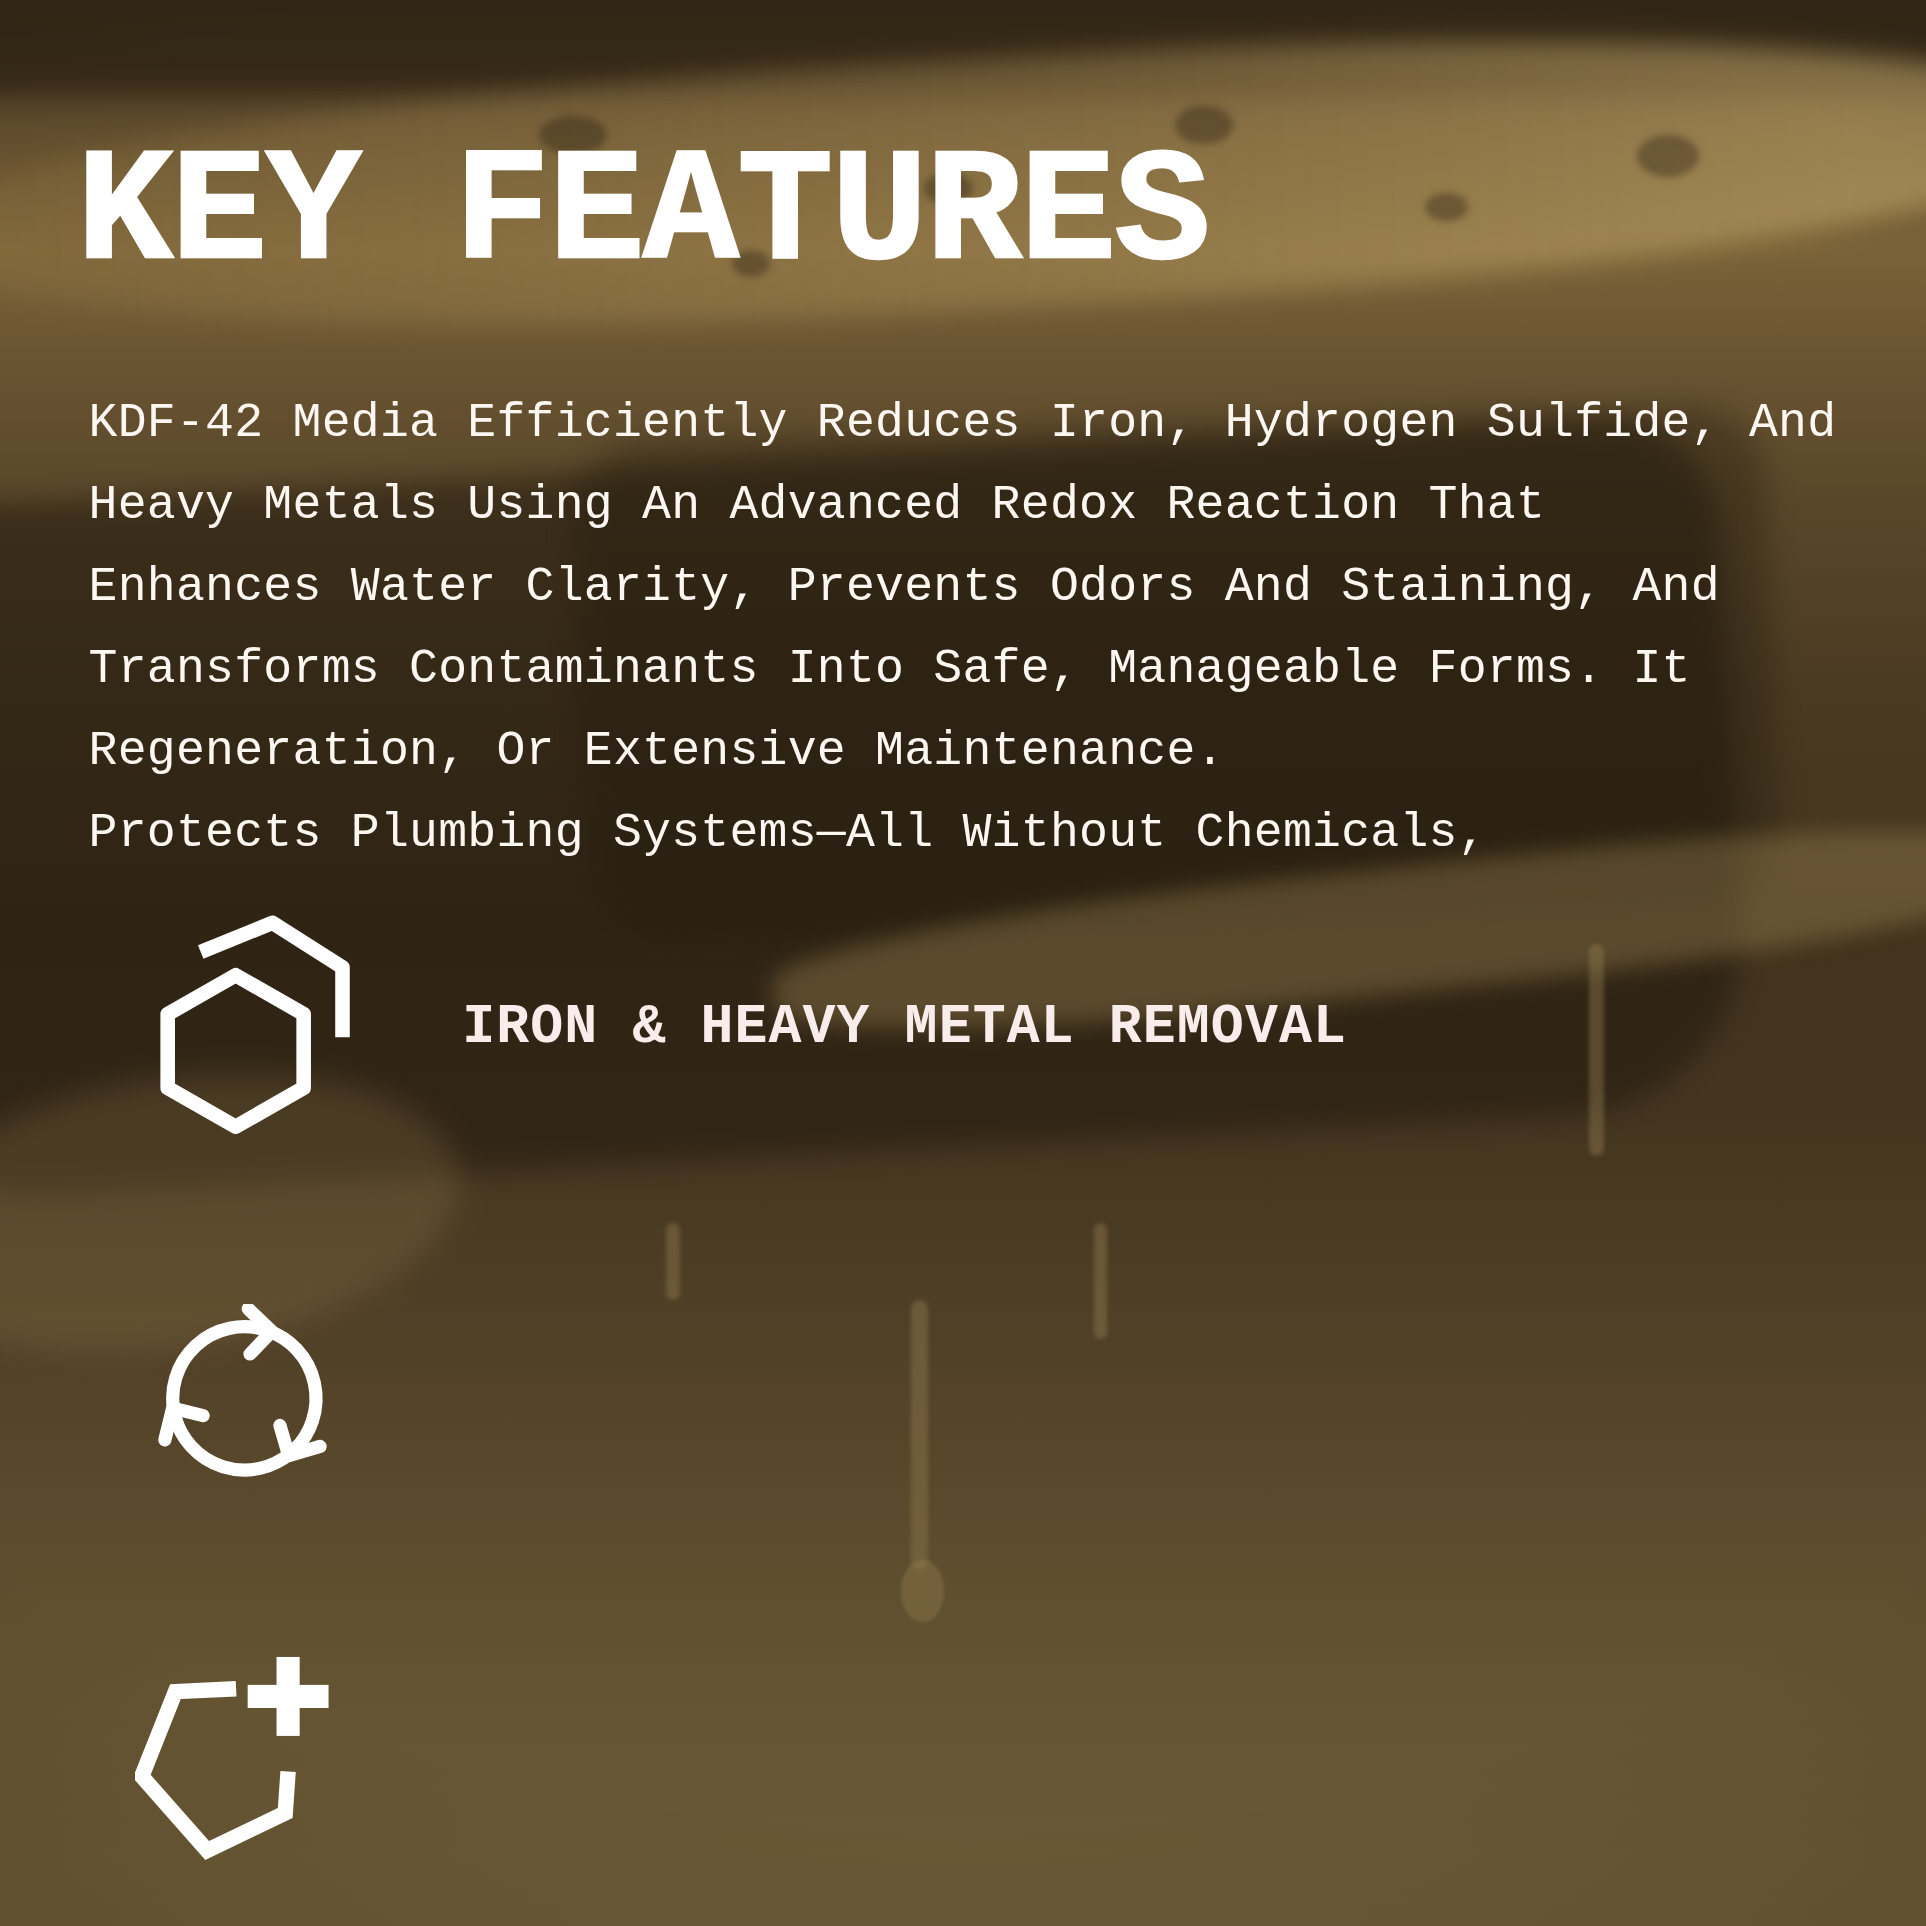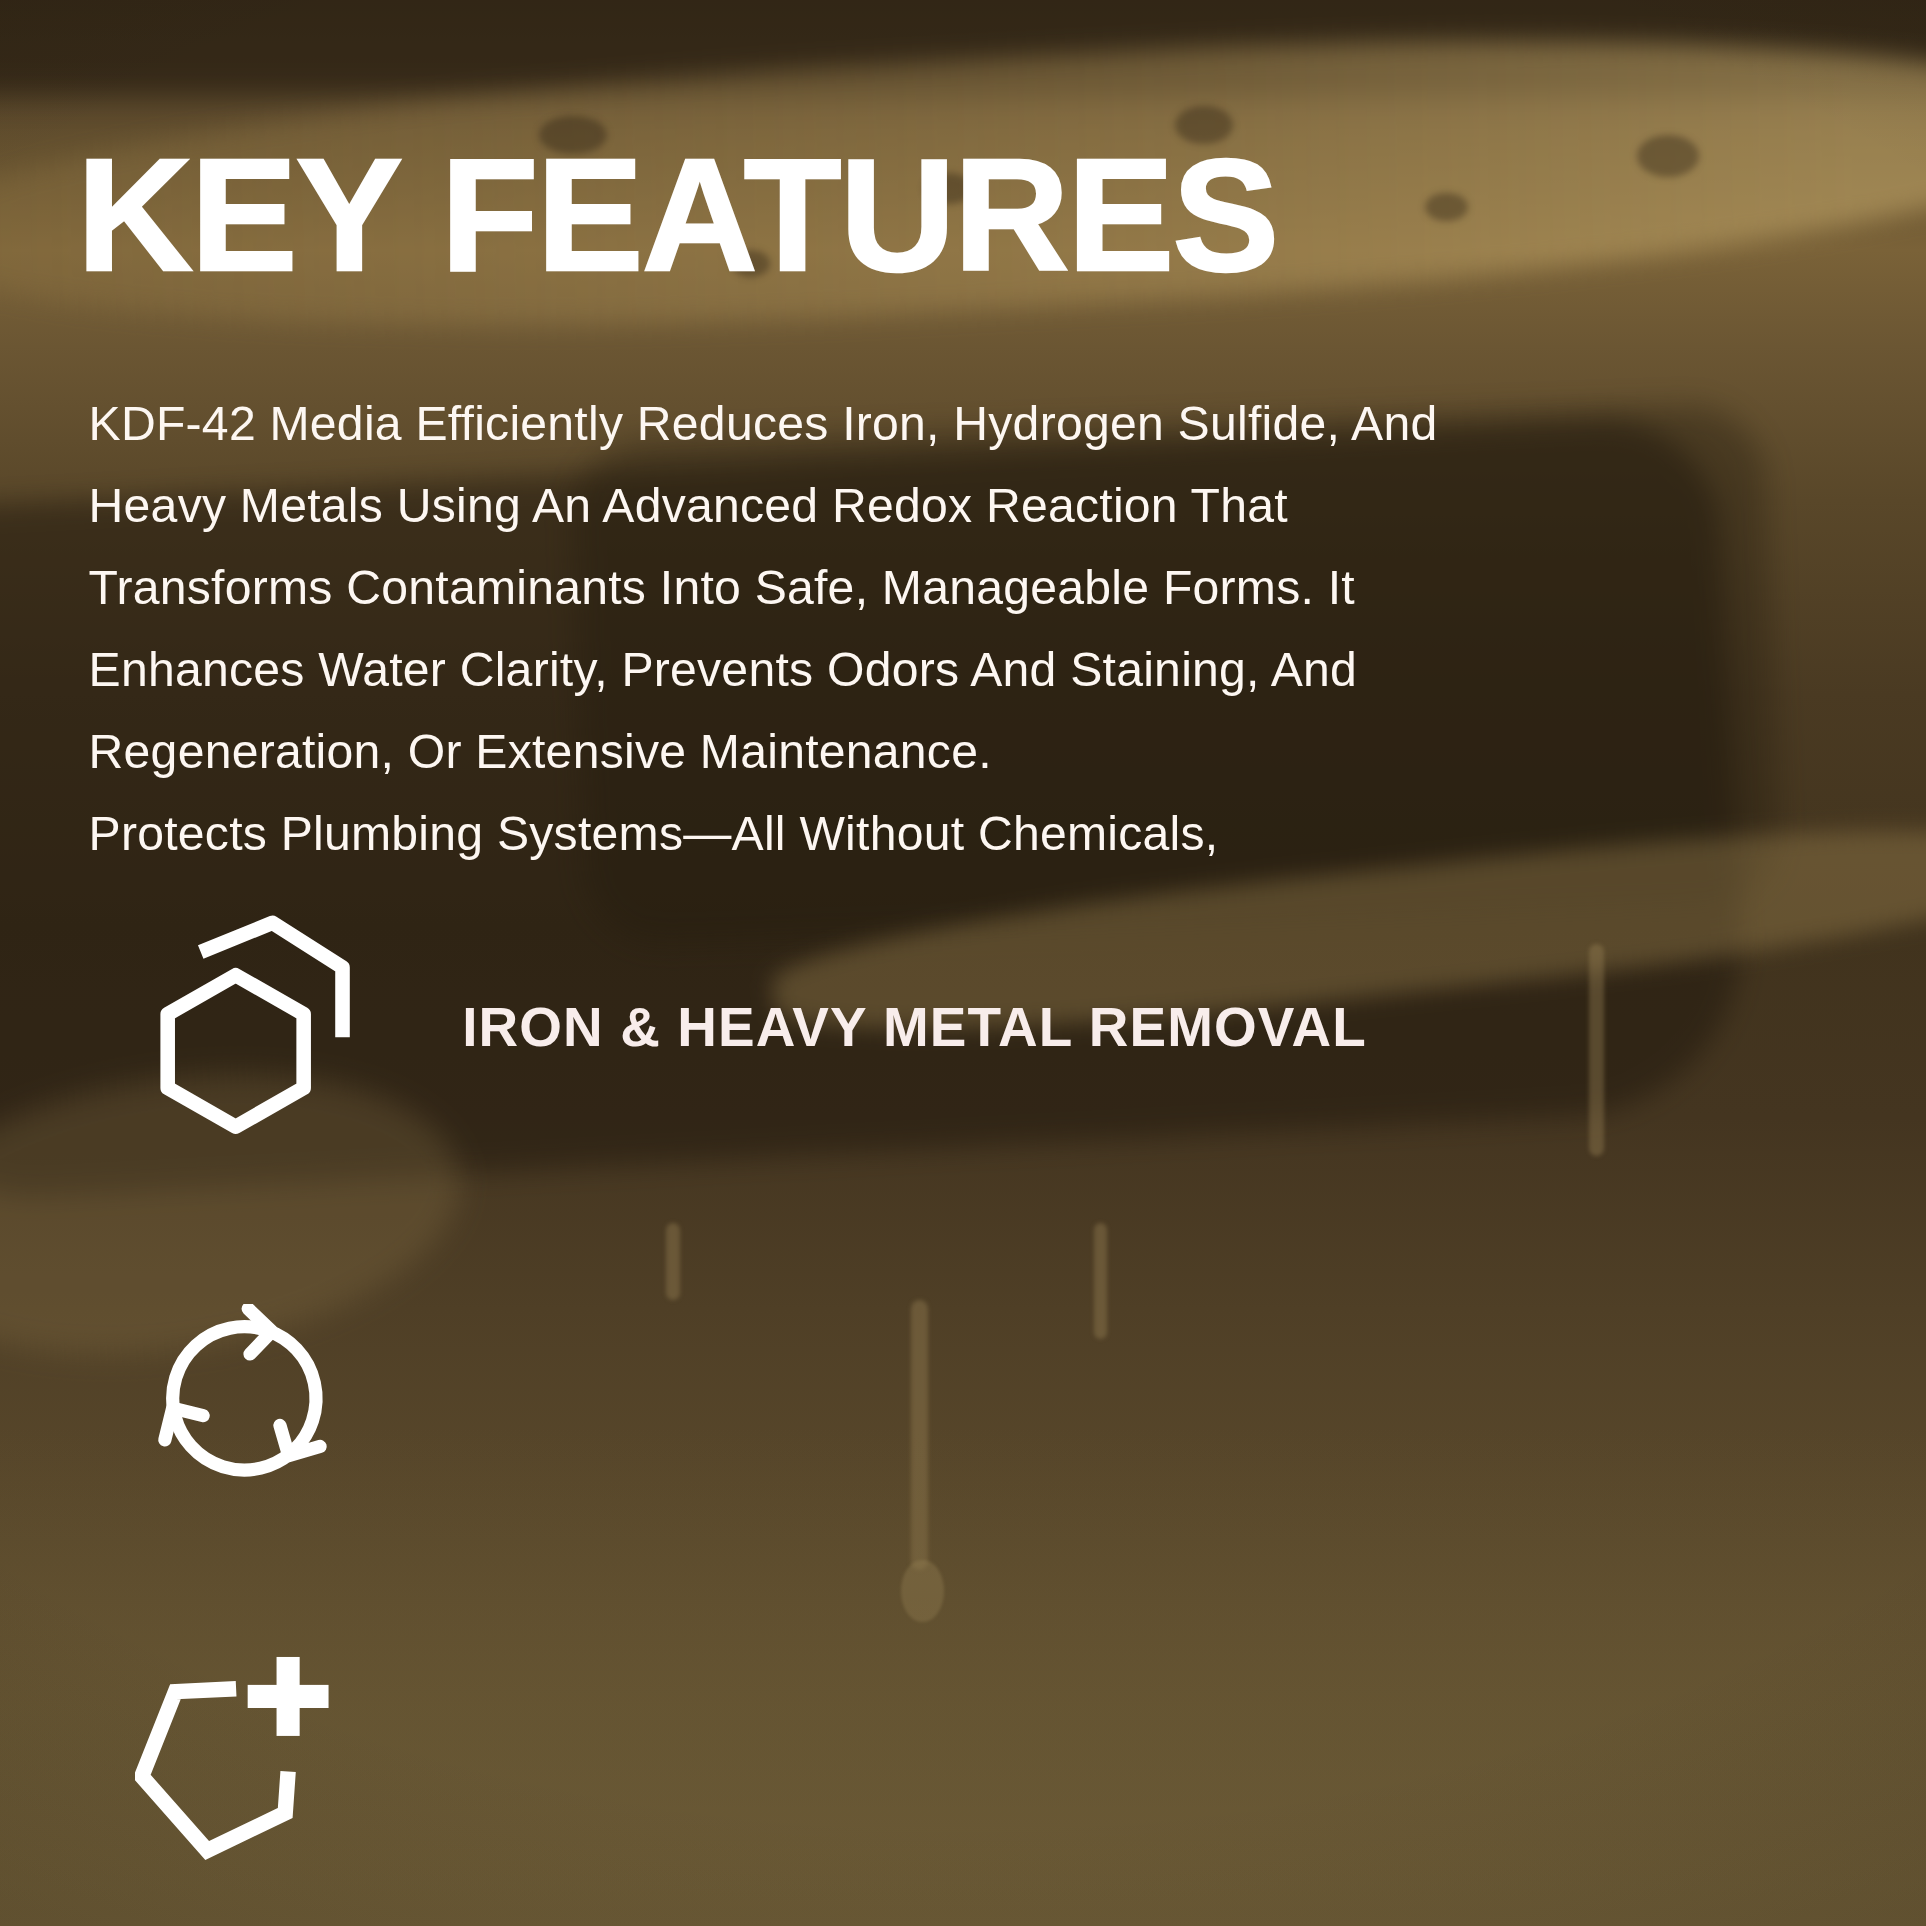--- a/index.html
+++ b/index.html
@@ -1,18 +1,18 @@
 <!DOCTYPE html>
 <html style="font-size:7.7px"><head>
 <meta charset="utf-8">
 <style>
   html,body{margin:0;padding:0;background:#6b5a36;}
   .stage{
     position:relative;width:100vw;height:100vw;overflow:hidden;
-    font-family:Liberation Sans, sans-serif;
+    font-family:Liberation Mono, monospace;
     background:linear-gradient(180deg,
       #4e3d26 0%,#55432a 4%,#66522f 8%,#7a6238 13%,#6b5633 18%,
       #594729 26%,#4a3a22 36%,#41331d 48%,#443520 58%,
       #4f3f26 68%,#59482b 78%,#635231 88%,#6b5a36 100%);
   }
   .layer{position:absolute;pointer-events:none;}
   .top-shade{top:-4%;left:-2%;width:104%;height:9%;background:rgba(28,20,9,.55);filter:blur(14.4px);}
   .tan-band{top:3%;left:-4%;width:112%;height:13%;
     background:linear-gradient(92deg,rgba(150,122,70,.22) 0%,rgba(176,147,90,.45) 55%,rgba(198,170,108,.55) 90%);
     border-radius:45%;filter:blur(12px);transform:rotate(-3deg);}
@@ -79,22 +79,22 @@
   <div class="drip" style="left:56.8%;top:63.5%;width:.7vw;height:6vw;"></div>
   <div class="drip" style="left:82.5%;top:49%;width:.8vw;height:11vw;"></div>
   <div class="layer bottom-grad"></div>
   <div class="layer vignette"></div>
 
   <h1 class="title">KEY FEATURES</h1>
 
   <div class="intro">
     <div class="intro-line">KDF-42 Media Efficiently Reduces Iron, Hydrogen Sulfide, And</div>
     <div class="intro-line">Heavy Metals Using An Advanced Redox Reaction That</div>
+    <div class="intro-line">Enhances Water Clarity, Prevents Odors And Staining, And</div>
     <div class="intro-line">Transforms Contaminants Into Safe, Manageable Forms. It</div>
-    <div class="intro-line">Enhances Water Clarity, Prevents Odors And Staining, And</div>
     <div class="intro-line">Regeneration, Or Extensive Maintenance.</div>
     <div class="intro-line">Protects Plumbing Systems—All Without Chemicals,</div>
   </div>
 
   <div class="feature-icon icon-hexagons">
     <svg viewBox="0 0 105 117" fill="none" xmlns="http://www.w3.org/2000/svg">
       <path d="M42,31 L77,51 L77,89 L42,109 L7,89 L7,51 Z" stroke="#ffffff" stroke-width="7.5" stroke-linejoin="round"></path>
       <path d="M24,19 L61,4 L97,27 L97,63" stroke="#ffffff" stroke-width="7.5" stroke-linejoin="round"></path>
     </svg>
   </div>

